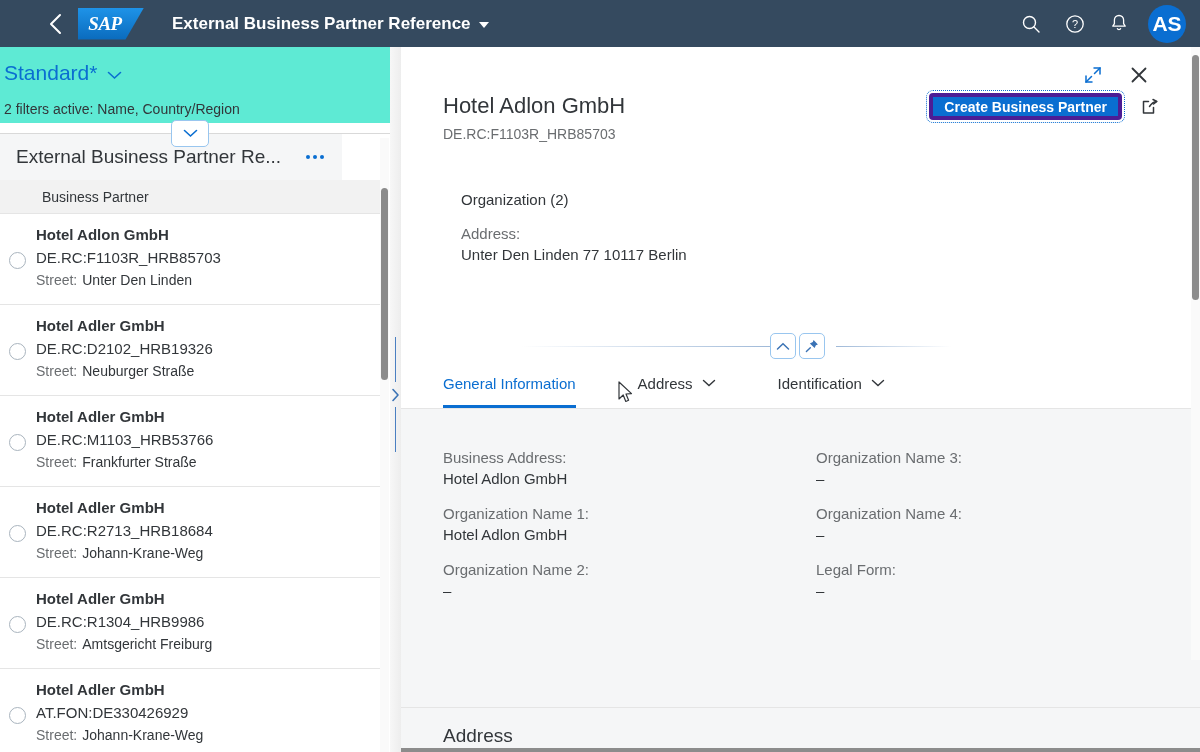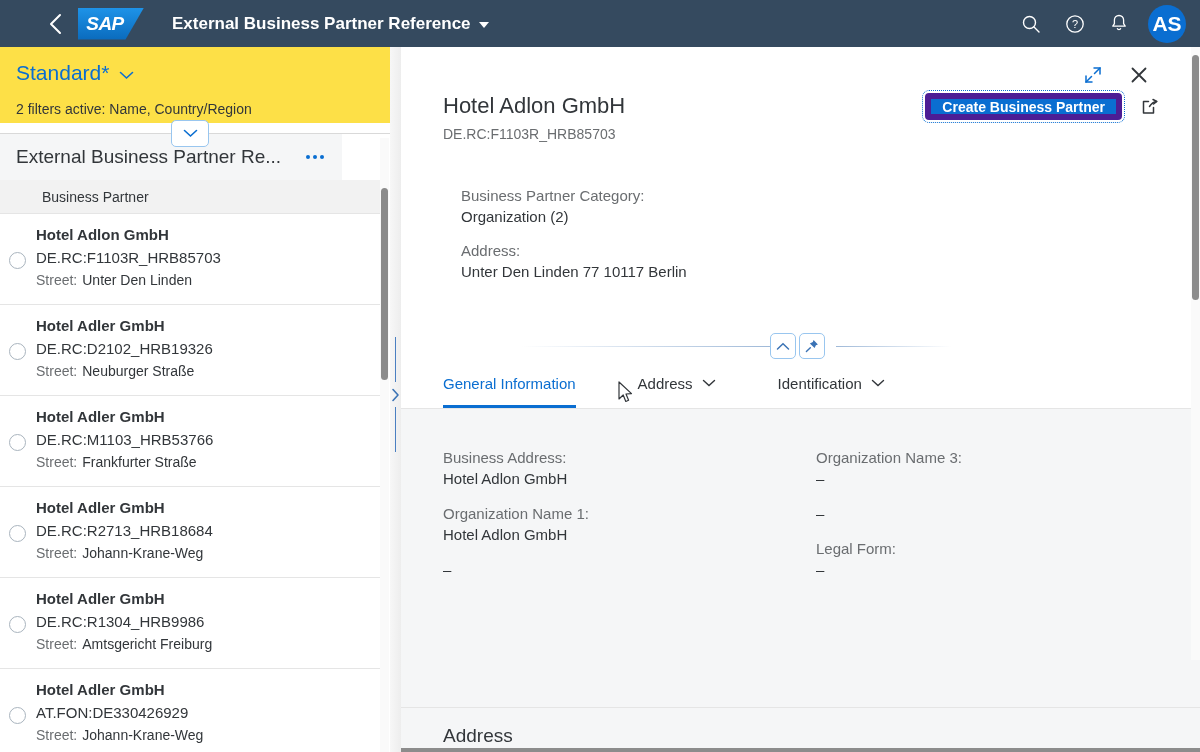--- a/index.html
+++ b/index.html
@@ -27,21 +27,21 @@
     display: flex; align-items: center; justify-content: center;
     cursor: pointer;
   }
   .sap-logo .shape {
     position: absolute; inset: 0;
     background: linear-gradient(180deg,#1e93e8 0%,#0a6bbd 100%);
     clip-path: polygon(0 0, 100% 0, 72% 100%, 0 100%);
   }
   .sap-logo .txt {
     position: relative; color: #fff; font-weight: bold; font-size: 19px;
-    letter-spacing: -0.5px; font-style: italic; margin-right: 12px;
+    letter-spacing: -0.5px; font-style: italic; margin-right: 12px; font-family: Liberation Serif, serif;
   }
   .shell-title {
     margin-left: 28px; color: #ffffff; font-size: 17px; font-weight: bold;
     display: flex; align-items: center; gap: 8px; cursor: pointer;
   }
   .shell-title .caret {
     width: 0; height: 0; border-left: 5px solid transparent;
     border-right: 5px solid transparent; border-top: 6px solid #ffffff;
     margin-top: 3px;
   }
@@ -58,21 +58,21 @@
     color: #fff; font-size: 21px; font-weight: bold;
     display: flex; align-items: center; justify-content: center;
     cursor: pointer; margin-left: 4px;
   }
 
   
   .master {
     position: absolute; left: 0; top: 47px; width: 390px; height: 705px;
     background: #ffffff; overflow: hidden;
   }
-  .filterbar { padding: 14px 16px 6px 16px; background:#fde047; }
+  .filterbar { padding: 14px 16px 6px 4px; background:#5eead4; }
   .variant {
     color: #0a6ed1; font-size: 21px; display: flex; align-items: center;
     gap: 10px; cursor: pointer;
   }
   .variant .chev { margin-top: 4px; }
   .filters-active {
     margin-top: 16px; font-size: 14px; color: #32363a;
   }
   .filterbar-divider {
     position: relative; height: 1px; background: #d9d9d9; margin-top: 10px;
@@ -149,21 +149,21 @@
   }
   .detail-head { position: relative; height: 271px; background: #ffffff; }
   .dh-icons {
     position: absolute; right: 50px; top: 17px; display: flex; gap: 24px;
   }
   .dh-icon { cursor: pointer; display: flex; align-items: center; justify-content: center;
              width: 22px; height: 22px; }
   .create-btn {
     position: absolute; right: 78px; top: 46px; height: 27px;
     background: #0a6ed1; color: #ffffff; font-size: 14px; font-weight: bold;
-    border: 6px solid #4c1d95; border-radius: 4px;
+    border: 4px solid #4c1d95; border-radius: 4px;
     padding: 0 11px; display: flex; align-items: center; cursor: pointer;
     outline: 1px dotted #0a6ed1; outline-offset: 2px;
   }
   .share-icon {
     position: absolute; right: 40px; top: 48px; width: 22px; height: 22px;
     cursor: pointer; display: flex; align-items: center; justify-content: center;
   }
   .dh-title { position: absolute; left: 42px; top: 46px; font-size: 22px; color: #32363a; }
   .dh-sub { position: absolute; left: 42px; top: 79px; font-size: 14px; color: #6a6d70; }
 
@@ -423,21 +423,20 @@
       <div class="share-icon">
         <svg width="19" height="19" viewBox="0 0 19 19">
           <path d="M13.5 10.5v5.5h-10V4.5h5" stroke="#32363a" stroke-width="1.5" fill="none" stroke-linecap="round" stroke-linejoin="round"></path>
           <path d="M9.5 9.5 Q12.5 5 16.5 4.5" stroke="#32363a" stroke-width="1.5" fill="none" stroke-linecap="round"></path>
           <path d="M13 2.5 L16.8 4.4 L13.6 7" stroke="#32363a" stroke-width="1.5" fill="none" stroke-linecap="round" stroke-linejoin="round"></path>
         </svg>
       </div>
 
       <div class="dh-fields">
         <div class="fld">
-          <div class="lbl">Business Partner Category:</div>
           <div class="val">Organization (2)</div>
         </div>
         <div class="fld">
           <div class="lbl">Address:</div>
           <div class="val">Unter Den Linden 77 10117 Berlin</div>
         </div>
       </div>
     </div>
 
     <div class="tabbar">
@@ -463,29 +462,31 @@
         <div class="form-col">
           <div class="ffld">
             <div class="lbl">Business Address:</div>
             <div class="val">Hotel Adlon GmbH</div>
           </div>
           <div class="ffld">
             <div class="lbl">Organization Name 1:</div>
             <div class="val">Hotel Adlon GmbH</div>
           </div>
           <div class="ffld">
+            <div class="lbl">Organization Name 2:</div>
             <div class="val">–</div>
           </div>
         </div>
         <div class="form-col">
           <div class="ffld">
             <div class="lbl">Organization Name 3:</div>
             <div class="val">–</div>
           </div>
           <div class="ffld">
+            <div class="lbl">Organization Name 4:</div>
             <div class="val">–</div>
           </div>
           <div class="ffld">
             <div class="lbl">Legal Form:</div>
             <div class="val">–</div>
           </div>
         </div>
       </div>
     </div>
 

